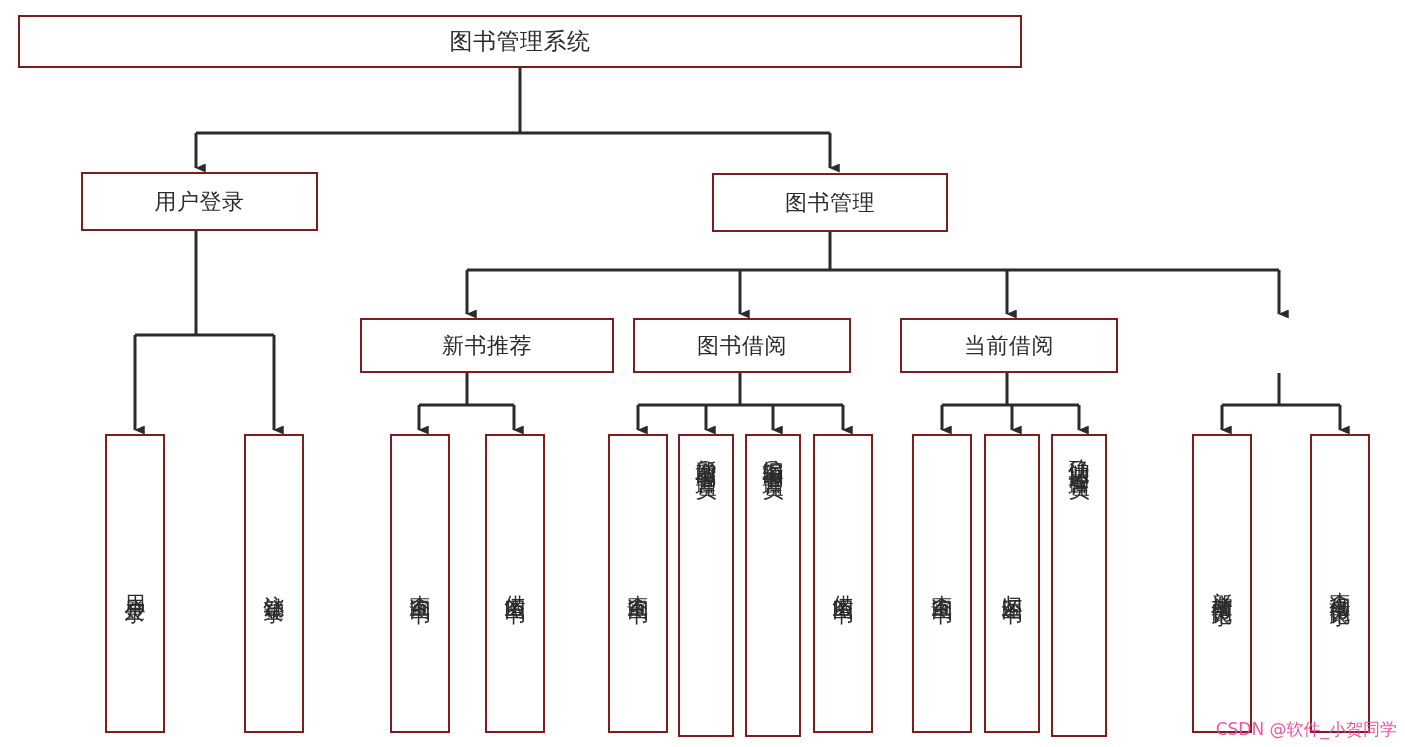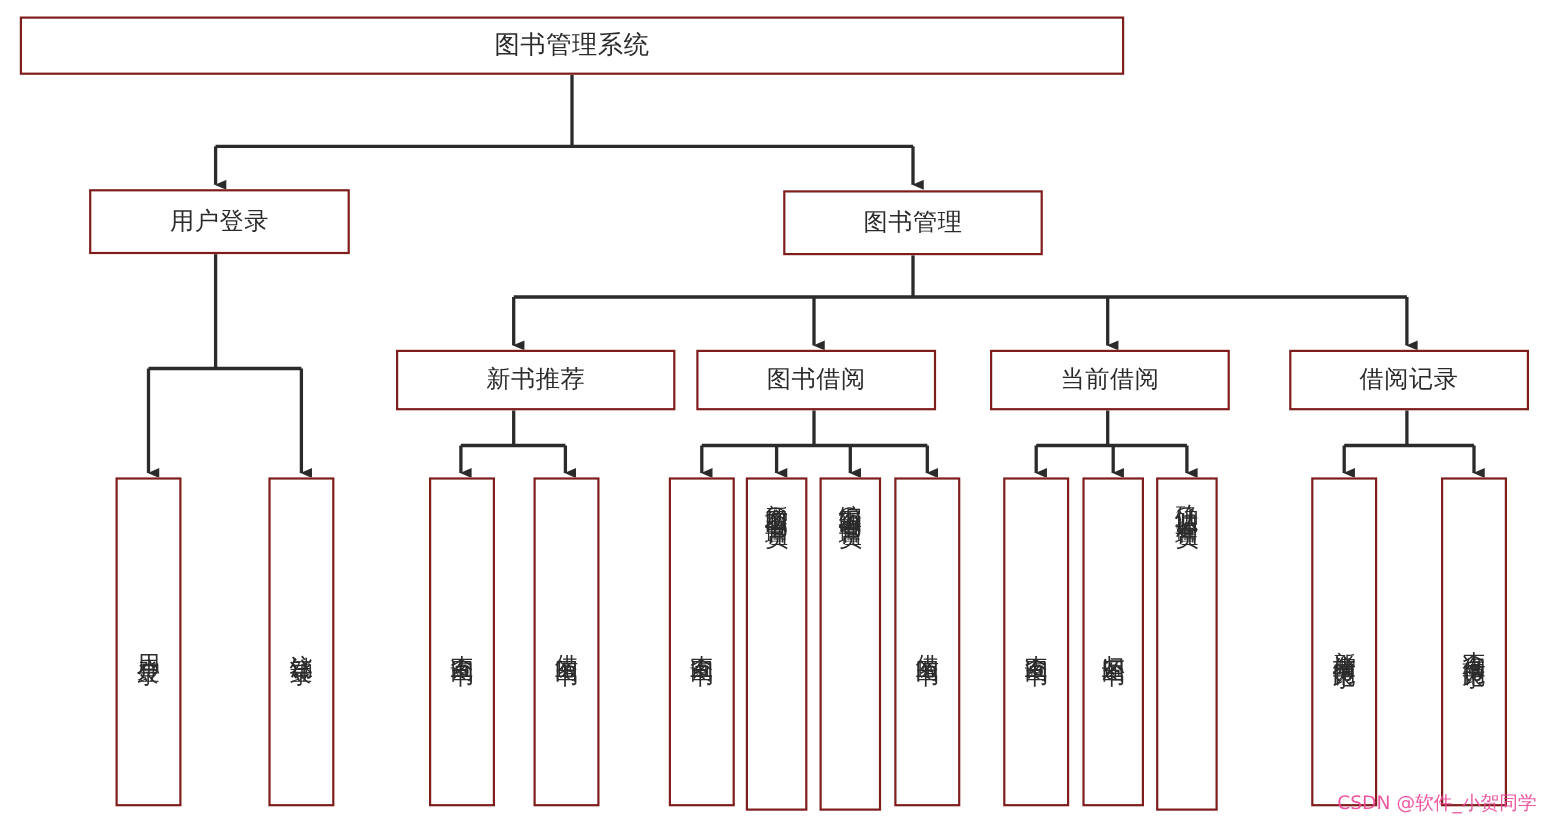--- a/index.html
+++ b/index.html
@@ -152,23 +152,20 @@
   </div>
 
   <div class="node node-branch" style="left:633px; top:318px; width:218px; height:55px;">
     <span class="node-label">图书借阅</span>
   </div>
 
   <div class="node node-branch" style="left:900px; top:318px; width:218px; height:55px;">
     <span class="node-label">当前借阅</span>
   </div>
 
-  <div class="node node-branch" style="left:1172px; top:318px; width:218px; height:55px;">
-    <span class="node-label">借阅记录</span>
-  </div>
 
   <div class="node node-leaf leaf-mid" style="left:105px; top:434px; width:60px; height:299px;">
     <span class="node-label">用户登录</span>
   </div>
 
   <div class="node node-leaf leaf-mid" style="left:244px; top:434px; width:60px; height:299px;">
     <span class="node-label">注销登录</span>
   </div>
 
   <div class="node node-leaf leaf-mid" style="left:390px; top:434px; width:60px; height:299px;">

